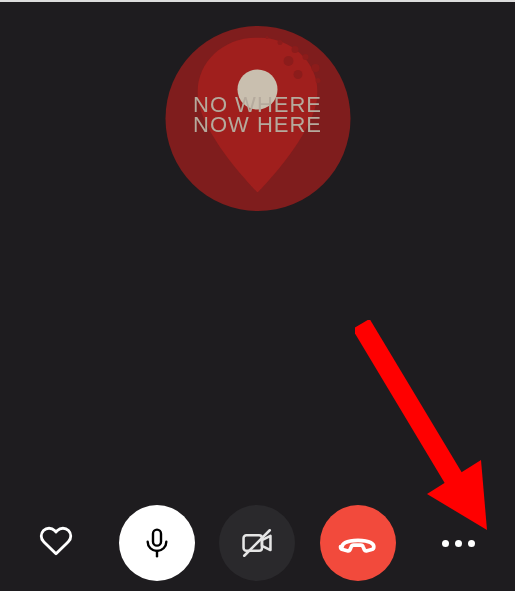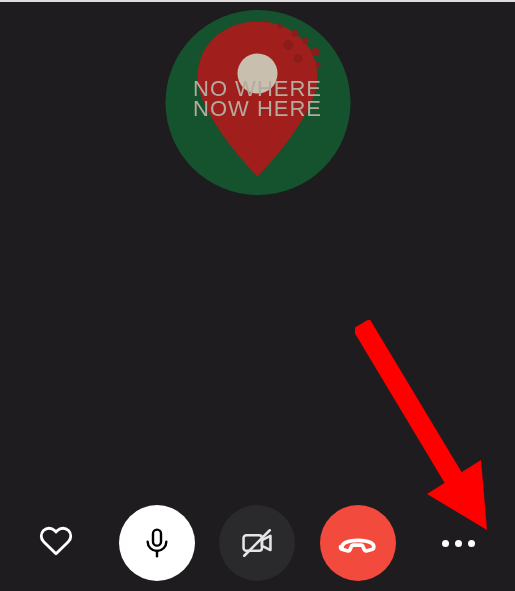--- a/index.html
+++ b/index.html
@@ -1,21 +1,21 @@
 <!DOCTYPE html>
 <html><head>
 <meta charset="utf-8">
 <style>
   html,body{margin:0;padding:0;width:515px;height:591px;overflow:hidden;background:#1e1c1f;font-family:-apple-system,BlinkMacSystemFont,"Segoe UI",Roboto,sans-serif}
   *{box-sizing:border-box}
 
   .screen{position:relative;width:515px;height:591px}
 
   
-  .avatar-wrap{position:absolute;left:50%;transform:translateX(-50%);top:10px;width:185px;height:185px;border-radius:50%;overflow:hidden;background:#14532d}
+  .avatar-wrap{position:absolute;left:50%;transform:translateX(-50%);top:26px;width:185px;height:185px;border-radius:50%;overflow:hidden;background:#7f1d1d}
   .avatar-wrap .pin{position:absolute;left:50%;top:48%;transform:translate(-50%,-50%)}
   .avatar-txt{position:absolute;left:50%;top:48%;transform:translate(-50%,-50%);text-align:center;font-family:Impact,"Arial Black",sans-serif;font-size:22px;letter-spacing:1px;line-height:0.9;color:#b5aa9d;white-space:pre}
   .spray{position:absolute;border-radius:50%;background:#8c1c1b}
 
   
   .bar{position:absolute;left:0;right:0;bottom:0;height:96px;display:flex;align-items:center;justify-content:space-between;padding:0 6px}
   .slot{flex:0 0 20%;display:flex;align-items:center;justify-content:center}
   .btn{width:76px;height:76px;border-radius:50%;display:flex;align-items:center;justify-content:center;cursor:pointer}
   .btn-mic{background:#ffffff;color:#000}
   .btn-vid{background:#2a292c;color:#e5e5e5}

